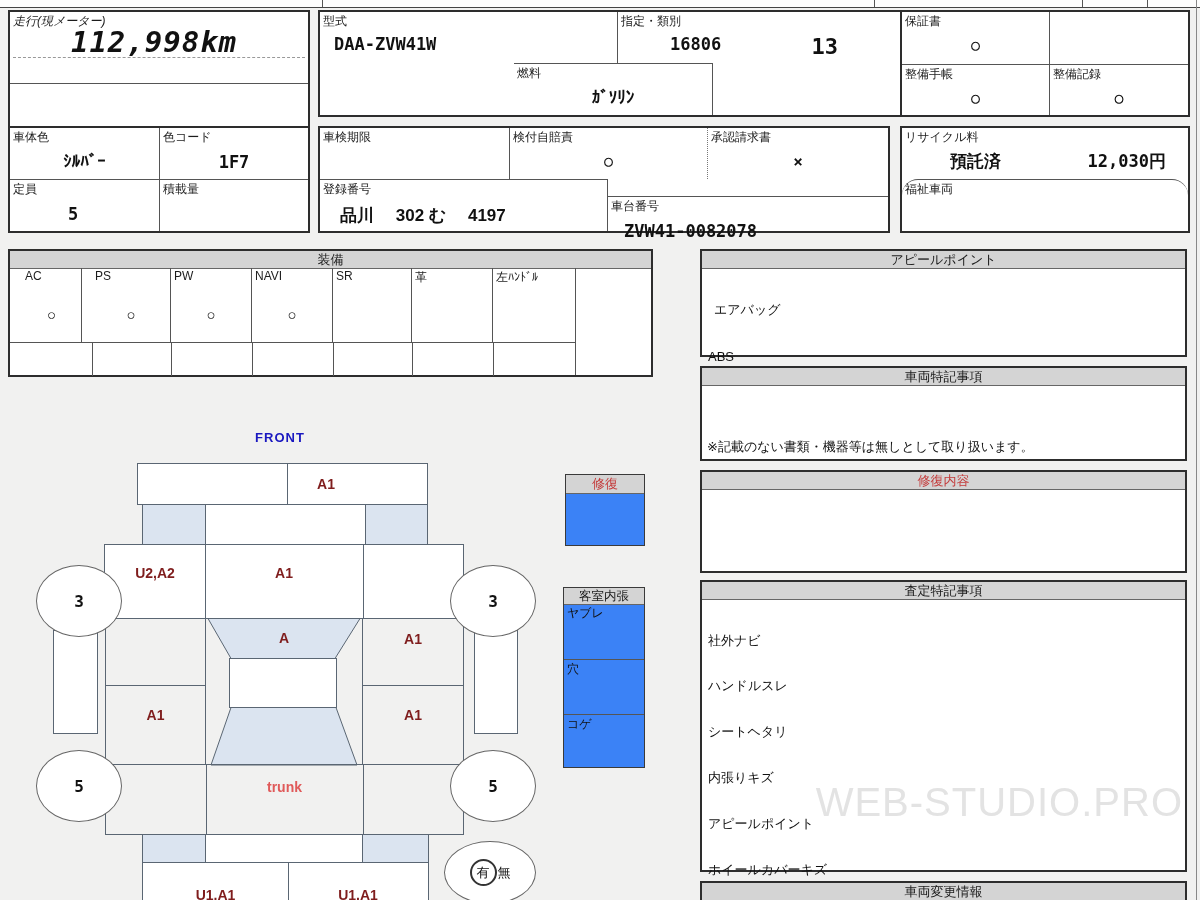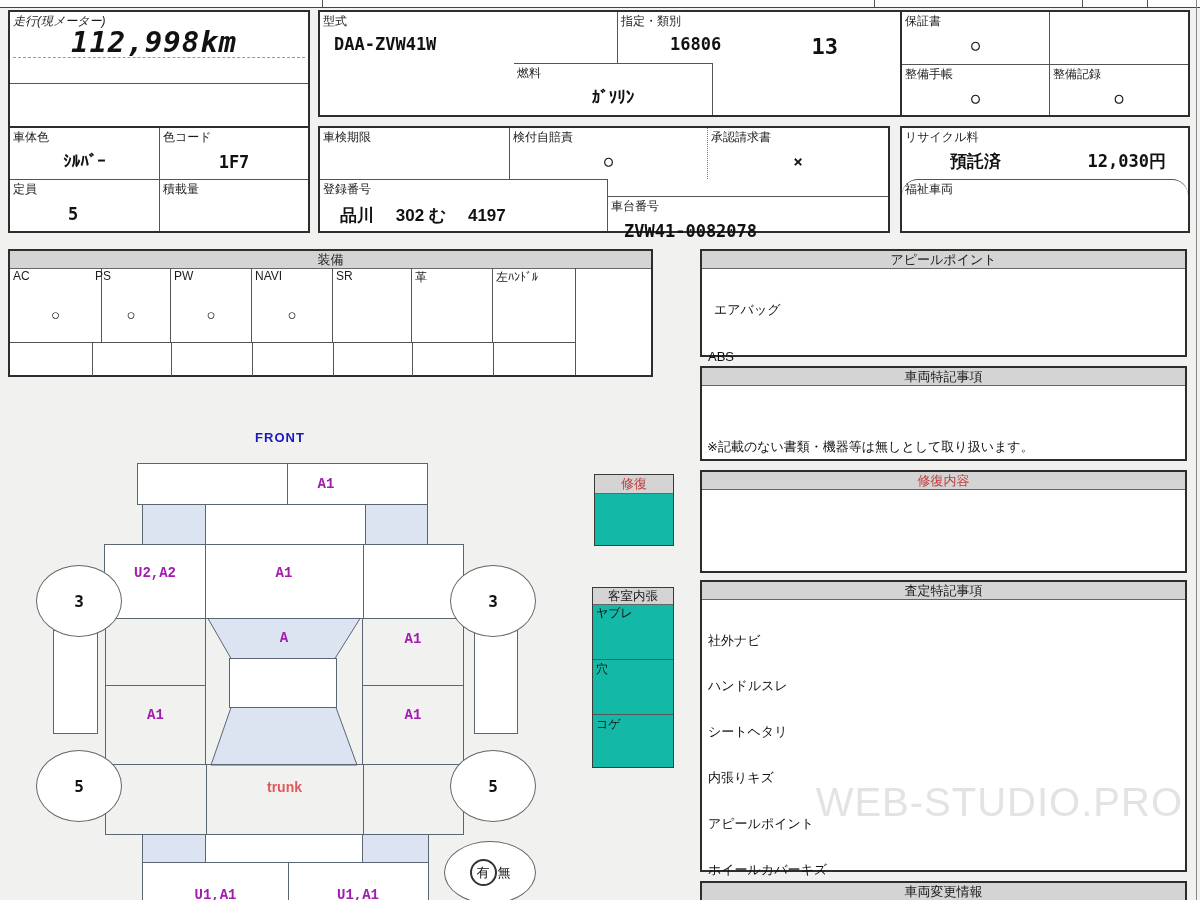--- a/index.html
+++ b/index.html
@@ -1,38 +1,38 @@
 <!DOCTYPE html>
 <html><head>
 <meta charset="utf-8">
 <style>
   html,body{margin:0;padding:0;background:#f1f1f0;}
   .canvas{position:relative;width:1200px;height:900px;overflow:hidden;background:#f1f1f0;
           font-family:"Liberation Sans","DejaVu Sans",sans-serif;color:#111;}
   .box{position:absolute;background:#fff;border:2px solid #2d2d2d;box-sizing:border-box;}
-  .thinbox{position:absolute;background:#14b8a6;border:1px solid #3a3a3a;box-sizing:border-box;margin-left:29px;}
+  .thinbox{position:absolute;background:#3b82f6;border:1px solid #3a3a3a;box-sizing:border-box;}
   .cell{position:absolute;box-sizing:border-box;}
   .br{border-right:1px solid #555;}
   .brd{border-right:1px dotted #777;}
   .bt{border-top:1px solid #555;}
   .lbl{position:absolute;top:1px;left:3px;font-size:12px;color:#1c1c1c;white-space:nowrap;}
   .val{position:absolute;left:0;right:0;top:24px;text-align:center;font-weight:bold;font-size:17px;
        font-family:"DejaVu Sans Mono","Liberation Mono",monospace;white-space:nowrap;}
   .valL{text-align:left;}
   .bar{position:absolute;left:0;right:0;top:0;height:17px;background:#d4d4d4;border-bottom:1px solid #666;
        text-align:center;font-size:13px;line-height:17px;color:#1a1a1a;}
   .bar.red{color:#c43a3a;}
   .dash{position:absolute;left:3px;right:3px;border-top:1px dashed #999;}
   .solid{position:absolute;left:0;right:0;border-top:1px solid #555;}
   .list{position:absolute;left:6px;top:20px;font-size:13px;line-height:15.5px;color:#111;white-space:pre;}
   .dline{stroke:#5a6673;stroke-width:1;}
   .dgm{position:absolute;box-sizing:border-box;border:1px solid #5a6673;background:#fff;}
   .shade{position:absolute;box-sizing:border-box;background:#dbe4f0;}
-  .dlab{position:absolute;font-family:Liberation Mono, monospace;font-weight:bold;
-        font-size:14px;color:#a21caf;text-align:center;white-space:nowrap;}
+  .dlab{position:absolute;font-family:Liberation Sans, sans-serif;font-weight:bold;
+        font-size:14px;color:#7f1d1d;text-align:center;white-space:nowrap;}
   .wheel{position:absolute;box-sizing:border-box;border:1px solid #666;border-radius:50%;background:#fff;
          display:flex;align-items:center;justify-content:center;font-family:"DejaVu Sans Mono",monospace;
          font-weight:bold;font-size:16px;z-index:3;}
   .vline{position:absolute;width:1px;background:#555;}
   .hline{position:absolute;height:1px;background:#555;}
   .circ{position:absolute;left:0;right:0;top:38px;text-align:center;font-size:15px;font-weight:bold;}
   .watermark{position:absolute;top:198px;right:2px;font-size:40px;letter-spacing:1px;color:#e3e3e3;
              font-family:"Liberation Sans",sans-serif;white-space:nowrap;}
   .minicell-lbl{position:absolute;top:1px;left:3px;font-size:12px;}
 </style>
@@ -135,21 +135,21 @@
       <span style="position:absolute;right:22px;top:22px;font-weight:bold;font-size:17px;font-family:'DejaVu Sans Mono',monospace;">12,030円</span>
     </div>
     <div class="cell bt" style="left:0;top:51px;width:286px;height:52px;border-radius:16px;">
       <span class="lbl">福祉車両</span>
       <div class="val"></div>
     </div>
   </div>
 
   <div class="box" style="left:8px;top:249px;width:645px;height:128px;">
     <div class="bar">装備</div>
-    <div class="cell br" style="left:0;top:17px;width:92px;height:74px;">
+    <div class="cell br" style="left:12px;top:17px;width:60px;height:74px;">
       <span class="lbl">AC</span>
       <div class="circ">○</div>
     </div>
     <div class="cell br" style="left:82px;top:17px;width:79px;height:74px;">
       <span class="lbl">PS</span>
       <div class="circ">○</div>
     </div>
     <div class="cell br" style="left:161px;top:17px;width:81px;height:74px;">
       <span class="lbl">PW</span>
       <div class="circ">○</div>

